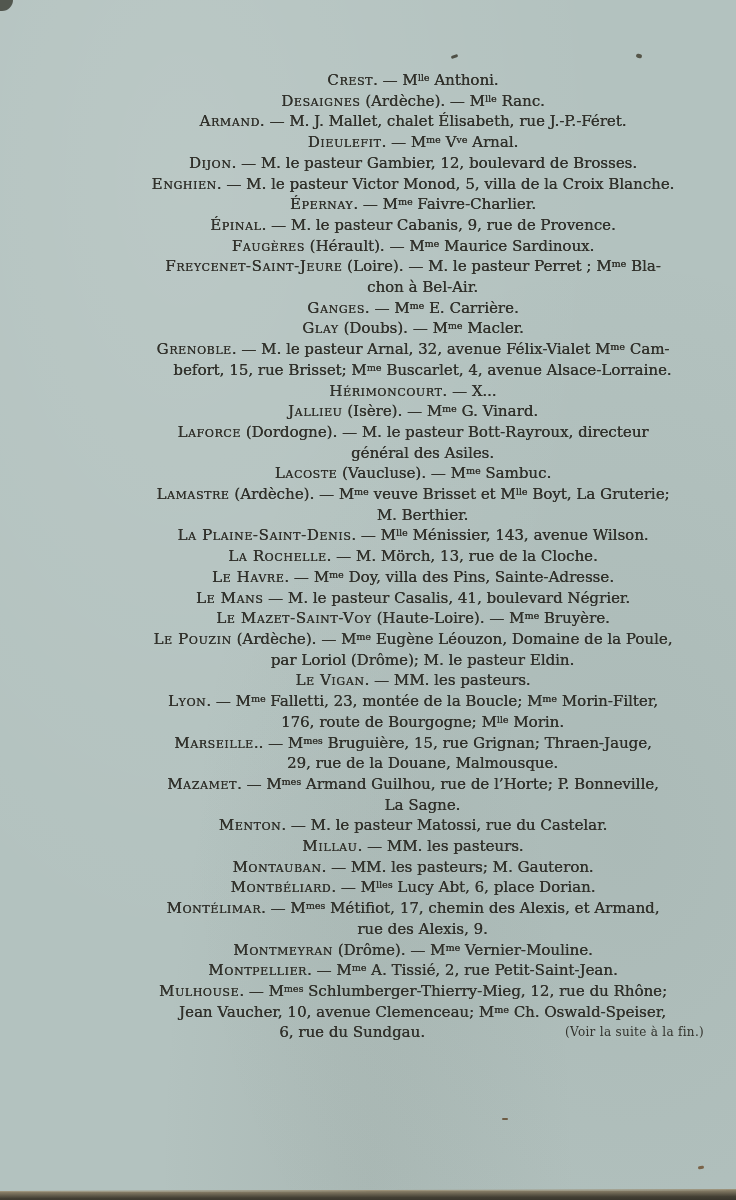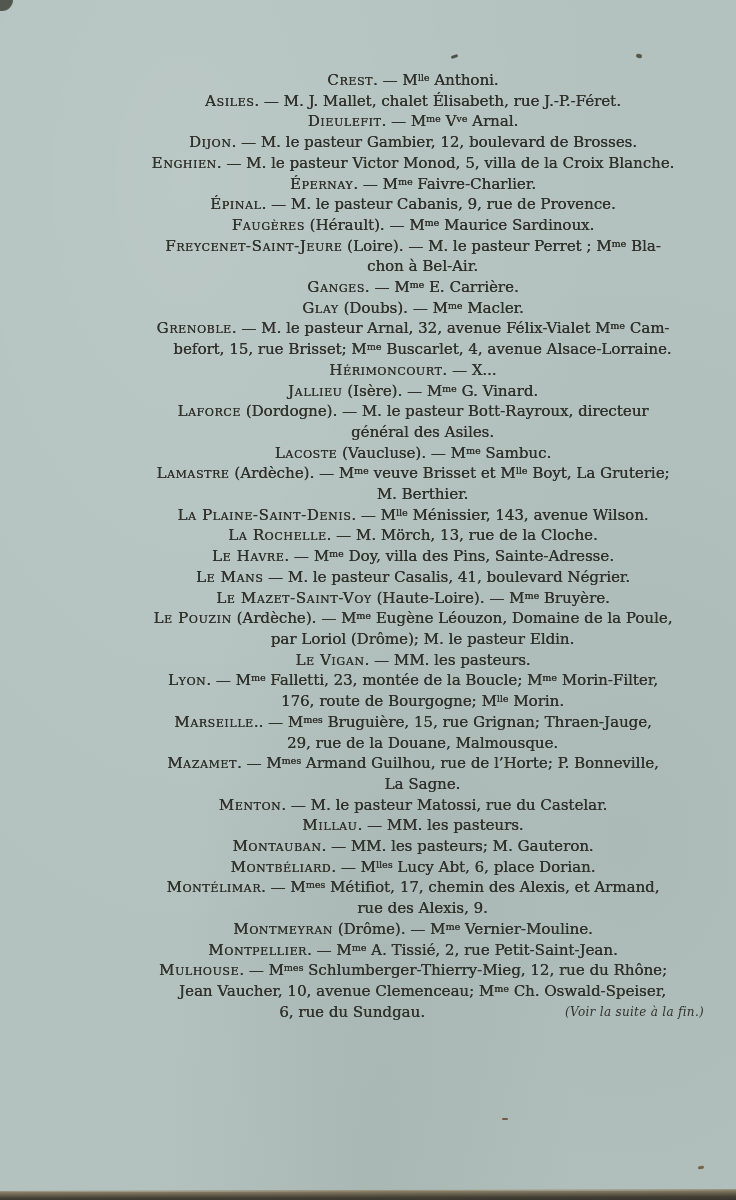--- a/index.html
+++ b/index.html
@@ -19,21 +19,21 @@
     position:absolute;left:120px;top:70px;width:586px;
     font-size:15px;line-height:20.7px;
     text-shadow:0.25px 0 0 currentColor;
   }
   .entry{margin:0;text-align:center;}
   .line{white-space:nowrap;}
   .line.cont{padding-left:19px;}
   .sc{font-variant:small-caps;letter-spacing:0.6px;}
   .sup{display:inline-block;font-size:9.5px;vertical-align:4px;line-height:0;letter-spacing:0;}
   .note{
-    float:right;font-style:italic;font-size:12px;
+    float:right;font-size:12px;
     margin-right:2px;letter-spacing:0.3px;text-shadow:none;
   }
   
   .artifact{position:absolute;}
   .corner-mark{left:0;top:0;width:13px;height:11px;background:#474a42;border-bottom-right-radius:11px;opacity:0.9;}
   .speck-a{left:451px;top:55px;width:7px;height:3px;background:#4f5046;border-radius:2px;transform:rotate(-20deg);}
   .speck-b{left:636px;top:54px;width:6px;height:4px;background:#565649;border-radius:2px;transform:rotate(15deg);}
   .speck-c{left:502px;top:1118px;width:6px;height:2px;background:#6e5c44;border-radius:1px;}
   .speck-d{left:698px;top:1166px;width:6px;height:3px;background:#7a6348;border-radius:2px;transform:rotate(-10deg);}
   .bottom-strip{
@@ -45,21 +45,24 @@
 </style>
 </head>
 <body>
 
 <div class="page">
   <div class="text-block">
       <div class="entry">
         <div class="line"><span class="sc">Crest</span><span class="txt">. — M</span><span class="sup">lle</span><span class="txt"> Anthoni.</span></div>
       </div>
       <div class="entry">
-        <div class="line"><span class="sc">Asiles</span><span class="txt">. — M. J. Mallet, chalet Élisabeth, rue J.-P.-Féret.</span></div>
+        <div class="line"><span class="sc">Desaignes</span><span class="txt"> (Ardèche). — M</span><span class="sup">lle</span><span class="txt"> Ranc.</span></div>
+      </div>
+      <div class="entry">
+        <div class="line"><span class="sc">Armand</span><span class="txt">. — M. J. Mallet, chalet Élisabeth, rue J.-P.-Féret.</span></div>
       </div>
       <div class="entry">
         <div class="line"><span class="sc">Dieulefit</span><span class="txt">. — M</span><span class="sup">me</span><span class="txt"> V</span><span class="sup">ve</span><span class="txt"> Arnal.</span></div>
       </div>
       <div class="entry">
         <div class="line"><span class="sc">Dijon</span><span class="txt">. — M. le pasteur Gambier, 12, boulevard de Brosses.</span></div>
       </div>
       <div class="entry">
         <div class="line"><span class="sc">Enghien</span><span class="txt">. — M. le pasteur Victor Monod, 5, villa de la Croix Blanche.</span></div>
       </div>

